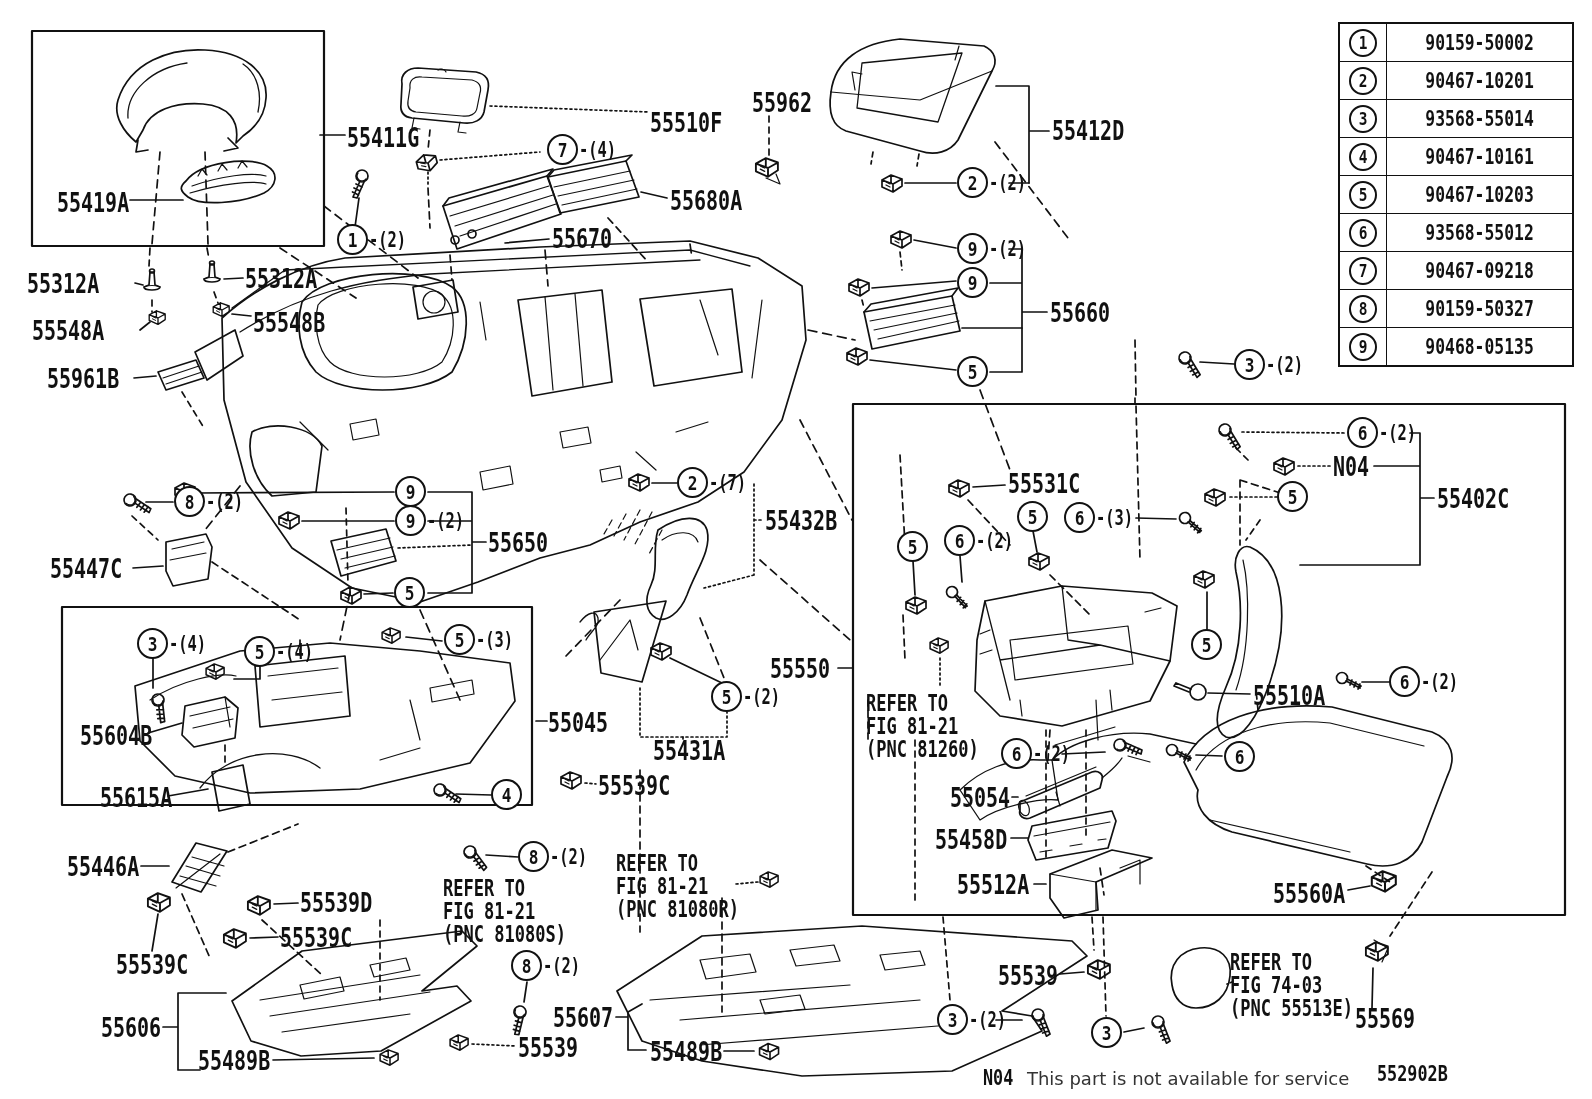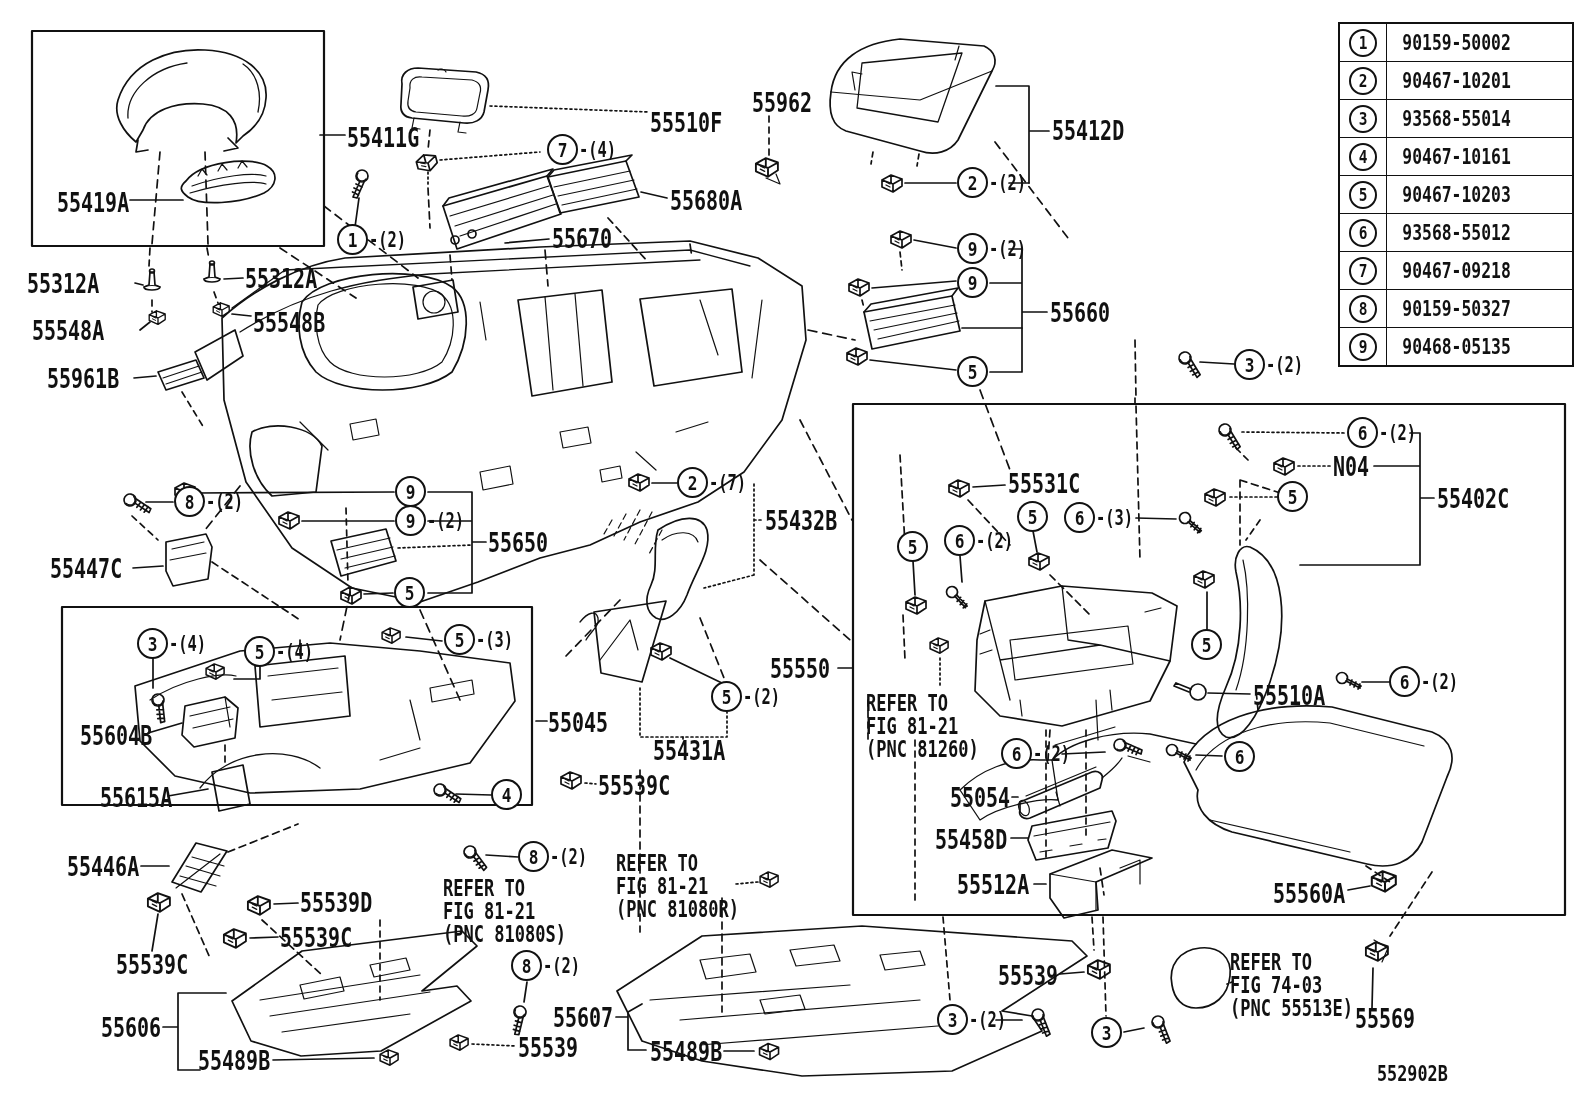--- a/index.html
+++ b/index.html
@@ -20,21 +20,21 @@
   
   .note{position:absolute;font:bold 23px "DejaVu Sans Mono",monospace;line-height:23px;
         transform:scaleX(.74);transform-origin:0 0;white-space:nowrap;}
   
   #parts-table{position:absolute;left:1338px;top:22px;width:232px;border:2.5px solid #111;}
   .prow{display:flex;height:37px;border-top:1.5px solid #111;align-items:center;}
   .prow:first-child{border-top:none;}
   .pref{width:46px;border-right:1.5px solid #111;align-self:stretch;
         display:flex;align-items:center;justify-content:center;}
   .pref .cnum{width:24px;height:24px;border-width:2px;font-size:17px;}
-  .ppart{flex:1;font:bold 21px "DejaVu Sans Mono",monospace;}
+  .ppart{flex:1;text-align:center;font:bold 21px "DejaVu Sans Mono",monospace;}
   .ppart span{display:inline-block;transform:scaleX(.78);}
   
   #footer-note{position:absolute;left:983px;top:1066px;white-space:nowrap;}
   #footer-note .tag{font:bold 21px "DejaVu Sans Mono",monospace;display:inline-block;transform:scaleX(.8);transform-origin:0 50%;}
   #footer-note .txt{font:18px "DejaVu Sans",sans-serif;color:#333;margin-left:6px;}
   #diagram-code{position:absolute;left:1377px;top:1062px;font:bold 21px "DejaVu Sans Mono",monospace;
                 transform:scaleX(.8);transform-origin:0 0;}
 </style>
 </head>
 <body>
@@ -723,14 +723,17 @@
       <div class="prow">
         <div class="pref">
           <div class="cnum">
             <span>9</span>
           </div>
         </div>
         <div class="ppart"><span>90468-05135</span></div>
       </div>
     </div>
 
+  <div id="footer-note">
+    <span class="tag">N04</span><span class="txt">This part is not available for service</span>
+  </div>
   <div id="diagram-code">552902B</div>
 </div>
 
 </body></html>

